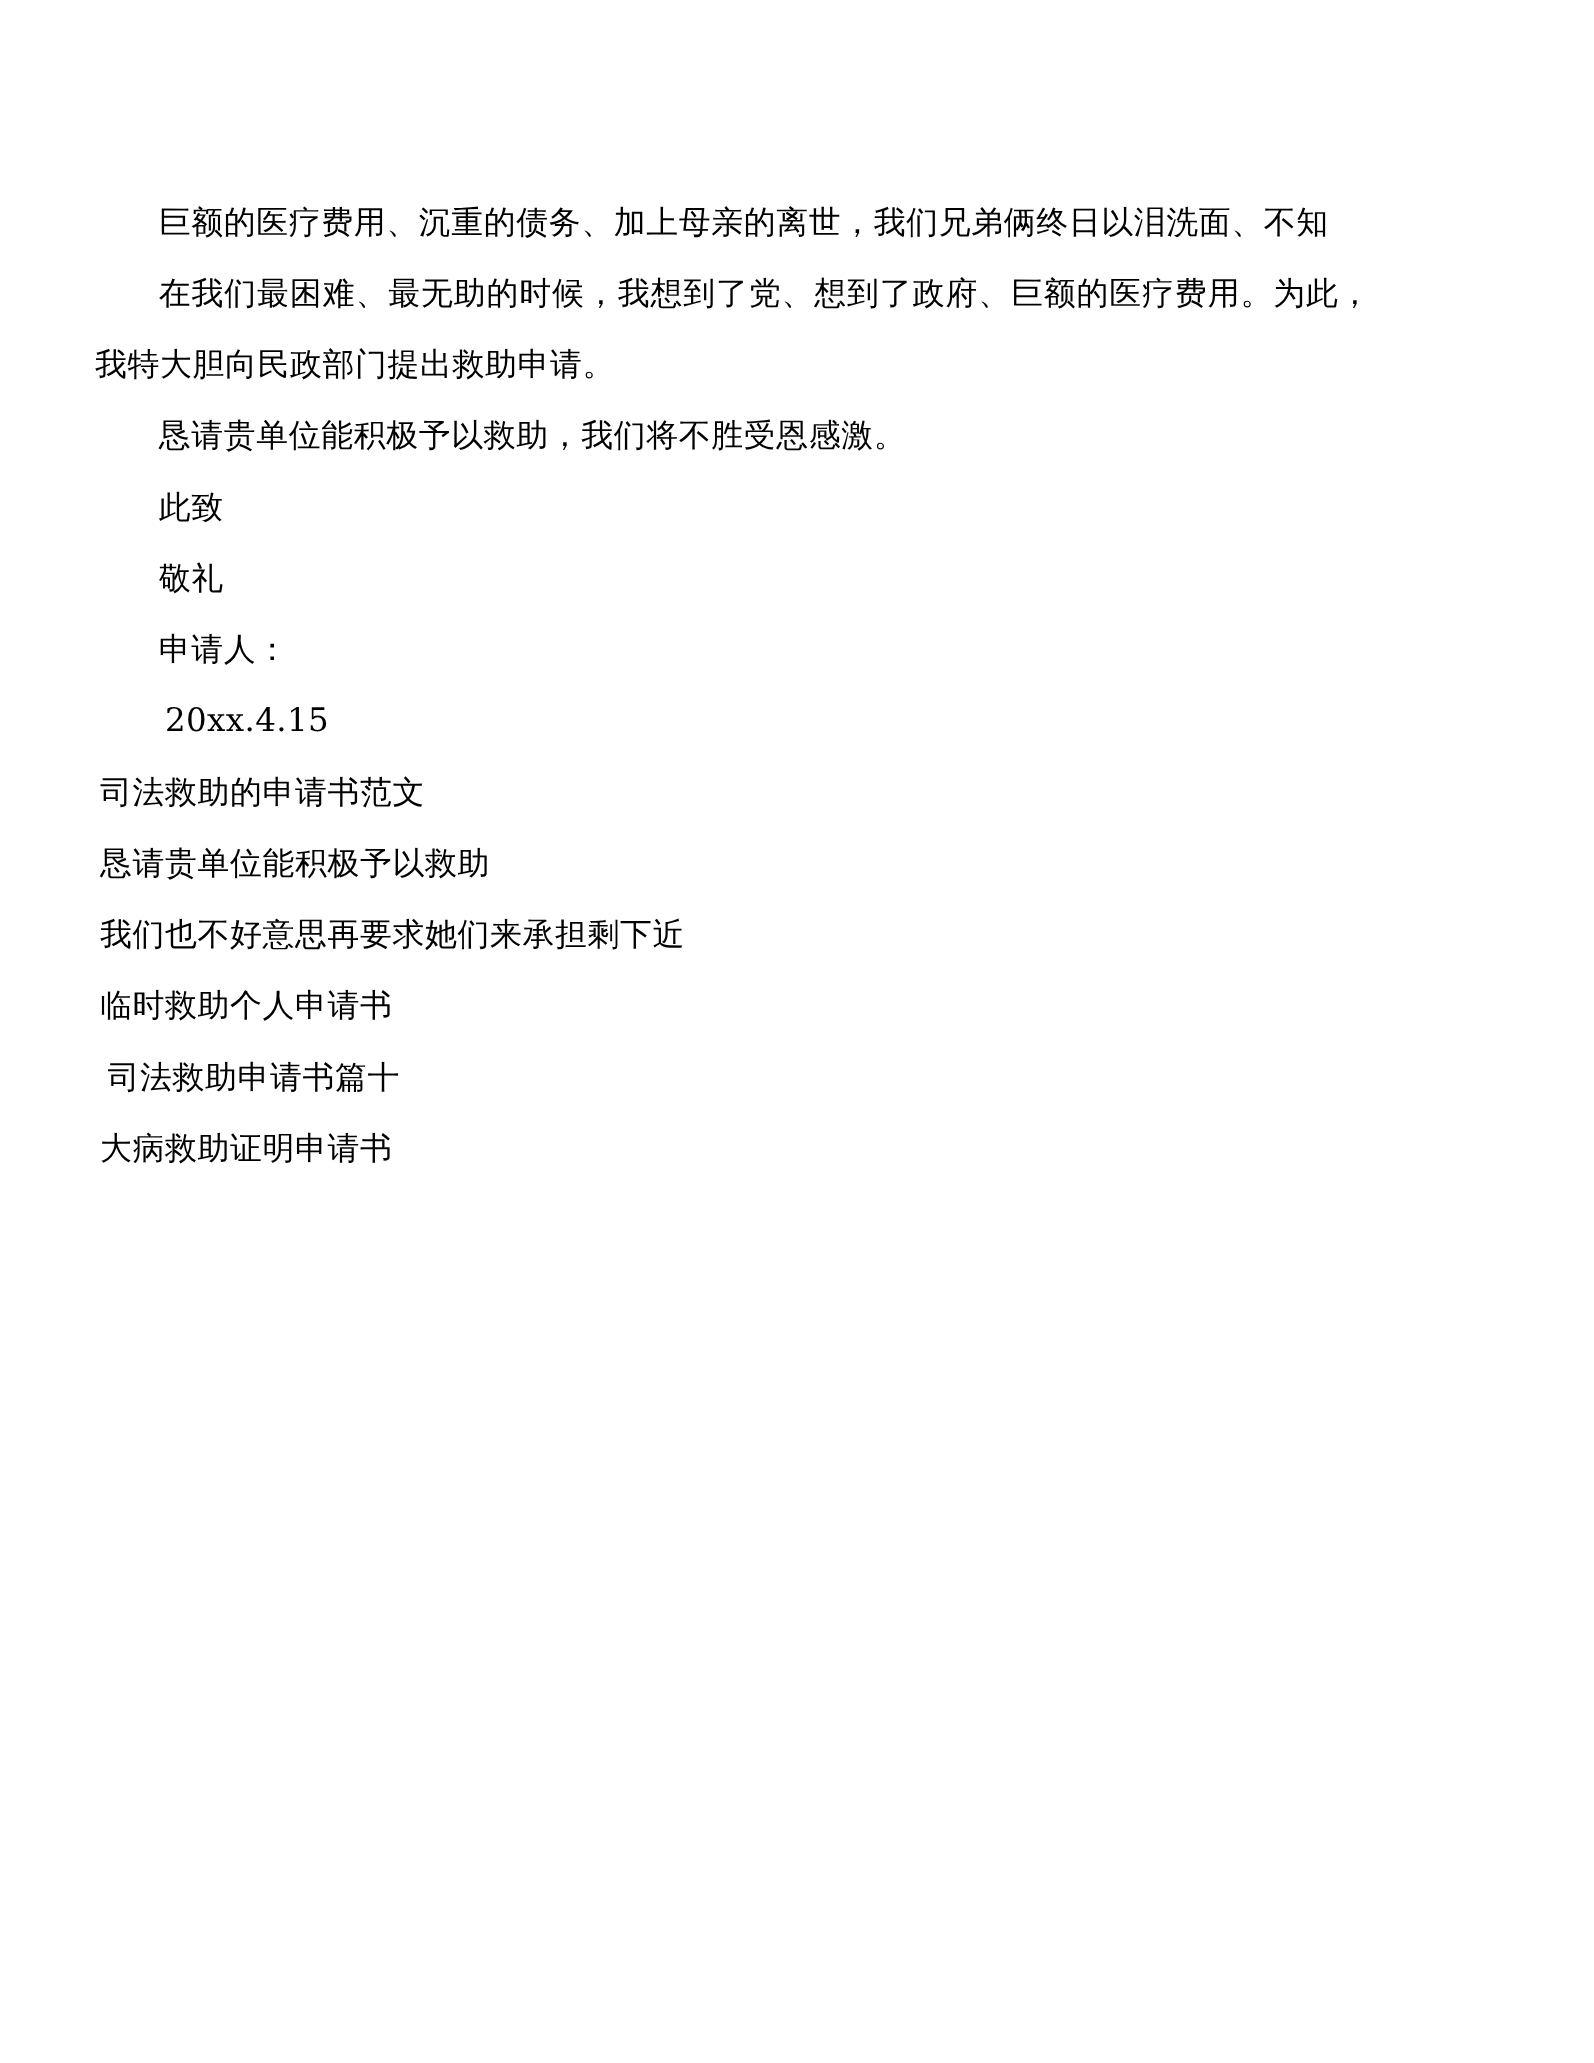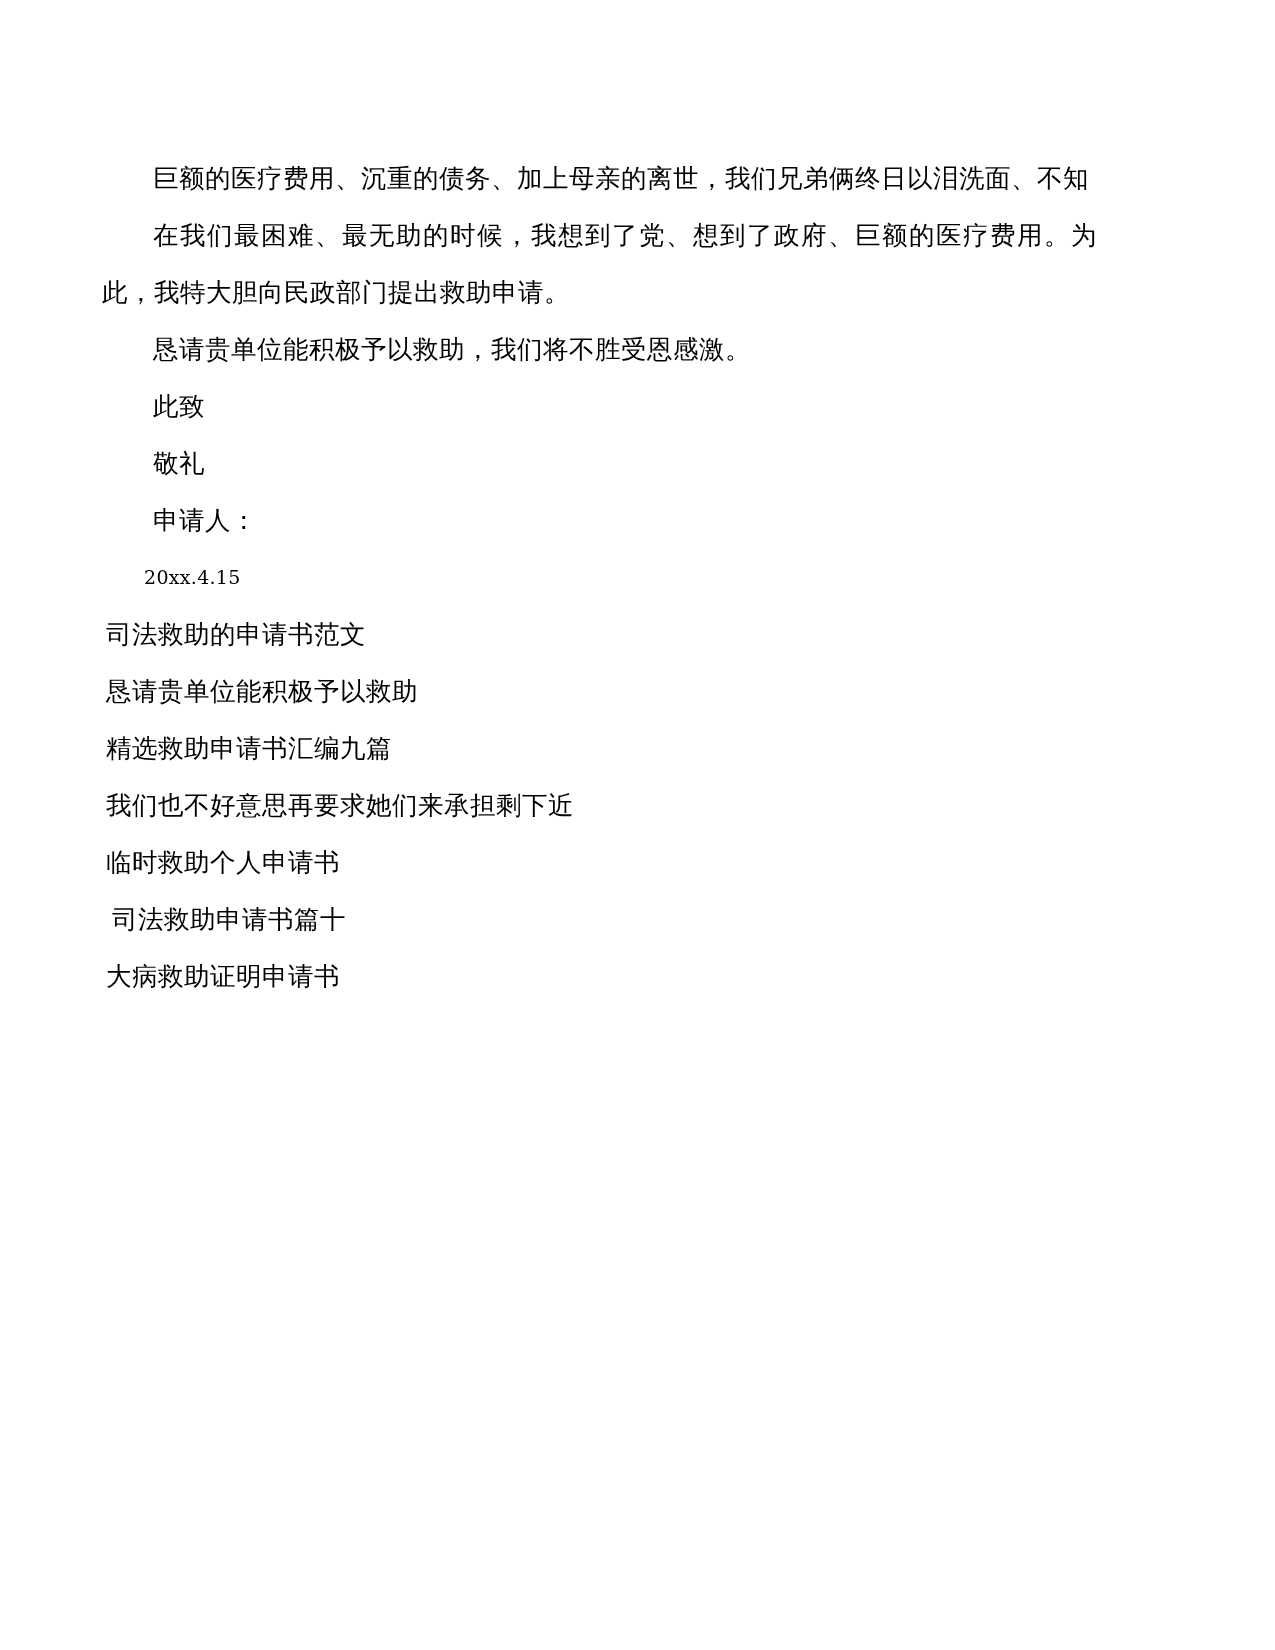--- a/index.html
+++ b/index.html
@@ -11,21 +11,21 @@
     width: 1275px;
     height: 1650px;
     font-family: "DejaVu Serif", "Liberation Serif", serif;
     color: #000000;
     -webkit-font-smoothing: antialiased;
   }
   .page {
     box-sizing: border-box;
     width: 1275px;
     height: 1650px;
-    padding: 150px 178px 0 102px;
+    padding: 150px 178px 0 76px;
     position: relative;
   }
   .doc-body {
     font-size: 25.5px;
     line-height: 57px;
     letter-spacing: 0.5px;
     text-align: justify;
     text-justify: inter-ideograph;
   }
   p.para {
@@ -33,21 +33,21 @@
     text-indent: 2em;
   }
   p.list-line {
     margin: 0;
     text-indent: 0;
     padding-left: 4px;
   }
   .date-line {
     margin: 0;
     padding-left: 4px;
-    font-size: 19px;
+    font-size: 26px;
     line-height: 57px;
     font-family: "DejaVu Serif", "Liberation Serif", serif;
     letter-spacing: 0.3px;
   }
   .related-list p {
     margin: 0;
     padding-left: 4px;
     line-height: 57px;
   }
   .related-list p.indented {
@@ -65,21 +65,20 @@
     <p class="para">恳请贵单位能积极予以救助，我们将不胜受恩感激。</p>
 
     <p class="para">此致</p>
     <p class="para">敬礼</p>
     <p class="para">申请人：</p>
     <p class="para date-line">20xx.4.15</p>
 
     <div class="related-list">
       <p class="list-line">司法救助的申请书范文</p>
       <p class="list-line">恳请贵单位能积极予以救助</p>
-      <p class="list-line">精选救助申请书汇编九篇</p>
       <p class="list-line">我们也不好意思再要求她们来承担剩下近</p>
       <p class="list-line">临时救助个人申请书</p>
       <p class="list-line indented">司法救助申请书篇十</p>
       <p class="list-line">大病救助证明申请书</p>
     </div>
 
   </div>
 </div>
 
 </body></html>

